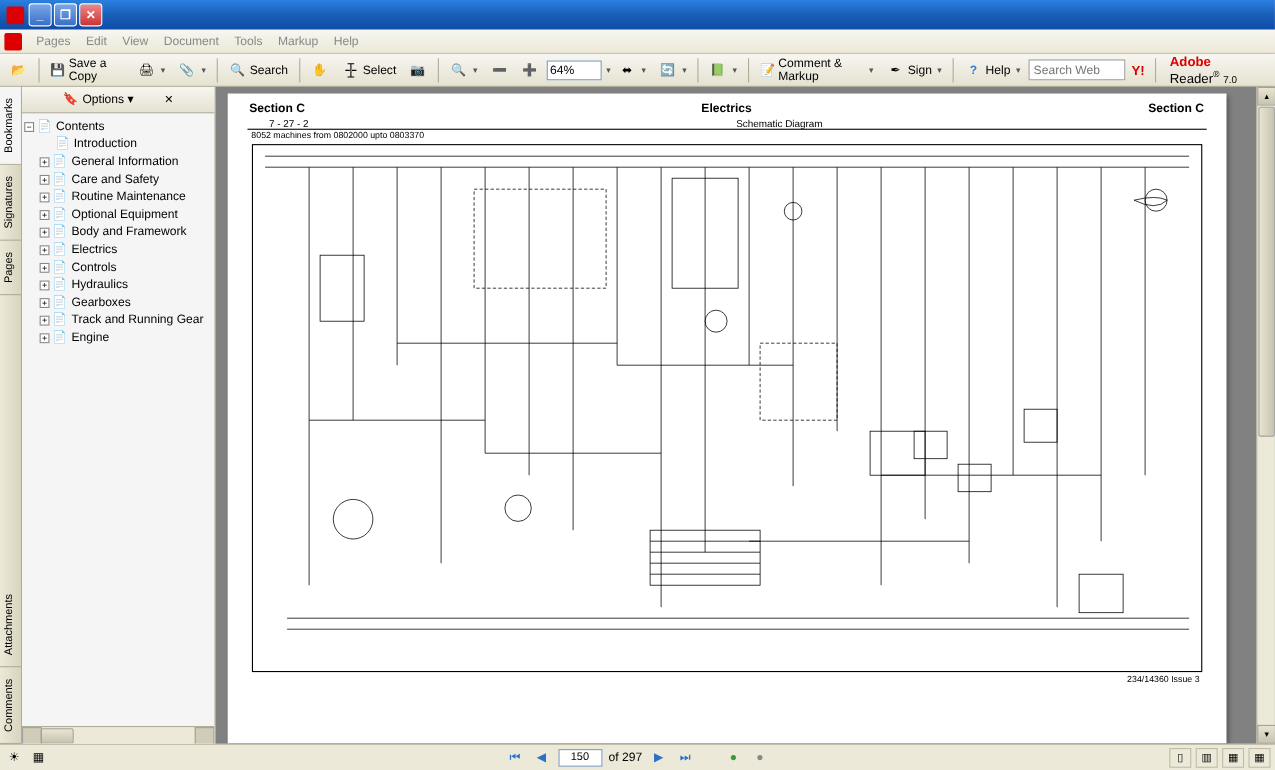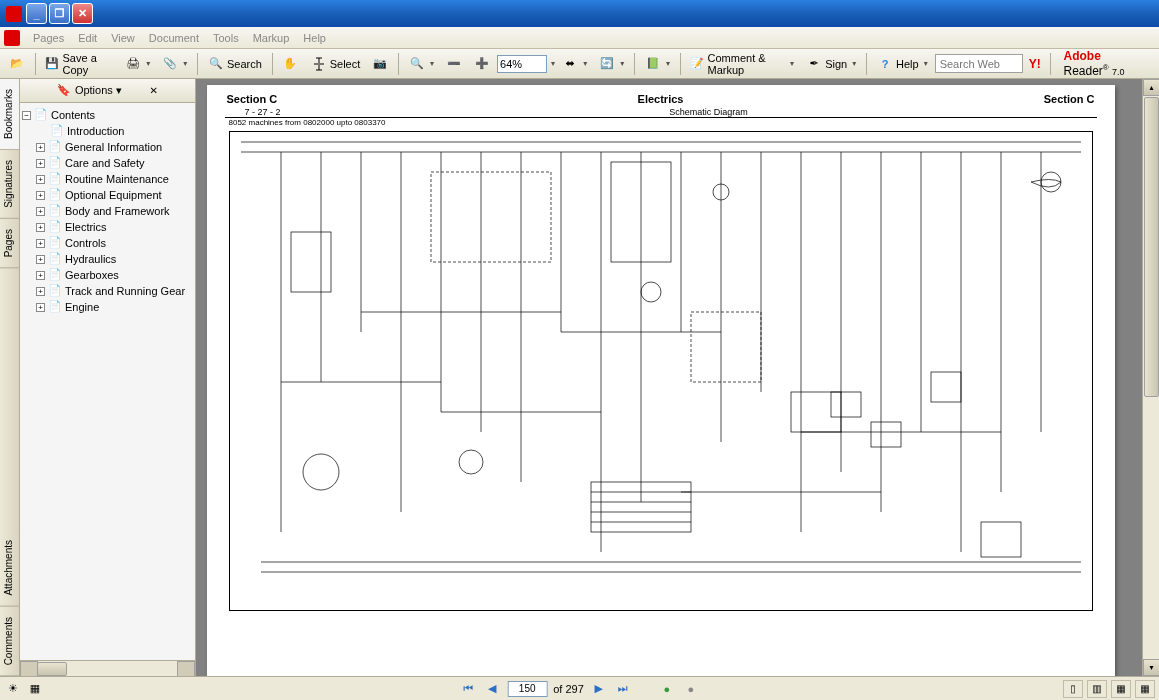--- a/index.html
+++ b/index.html
@@ -358,20 +358,21 @@
 
               <rect x="600" y="260" width="30" height="25"></rect>
               <rect x="640" y="290" width="30" height="25"></rect>
               <rect x="700" y="240" width="30" height="30"></rect>
               <rect x="750" y="390" width="40" height="35"></rect>
 
               <path d="M800 50 q20 -5 30 0 q-10 10 -30 0"></path>
             </g>
           </svg>
         </div>
+        <div class="page-footer">234/14360 Issue 3</div>
       </div>
     </div>
     <div class="vscroll">
       <div class="arrow up">▴</div>
       <div class="thumb"></div>
       <div class="arrow down">▾</div>
     </div>
   </div>
 </div>
 

